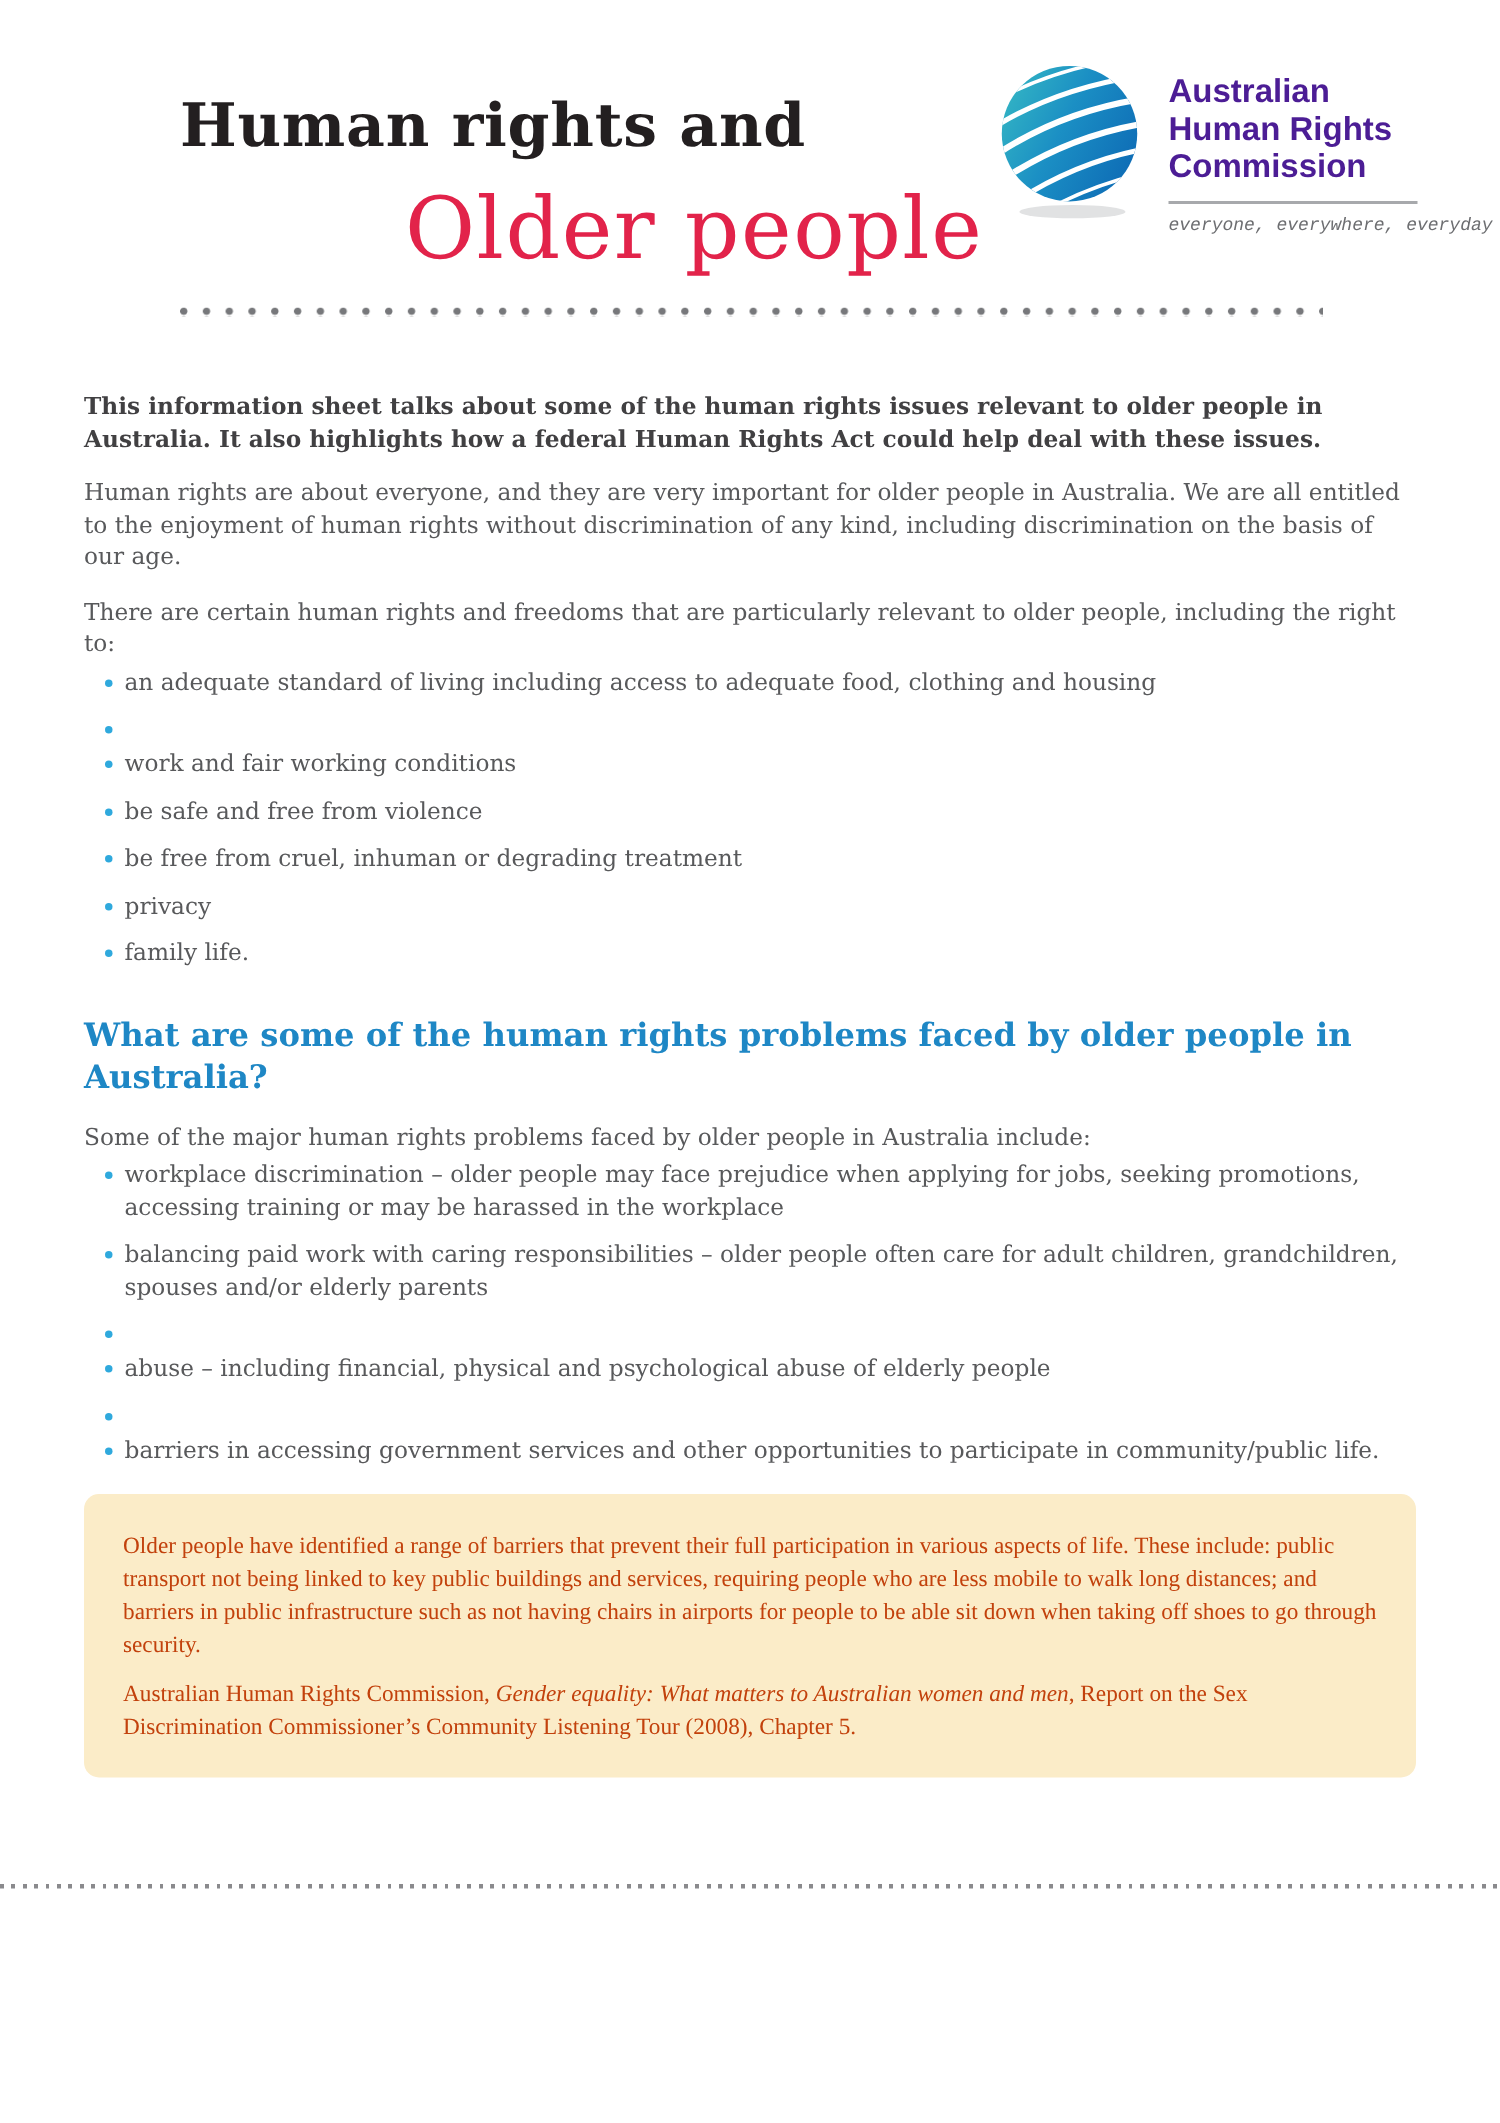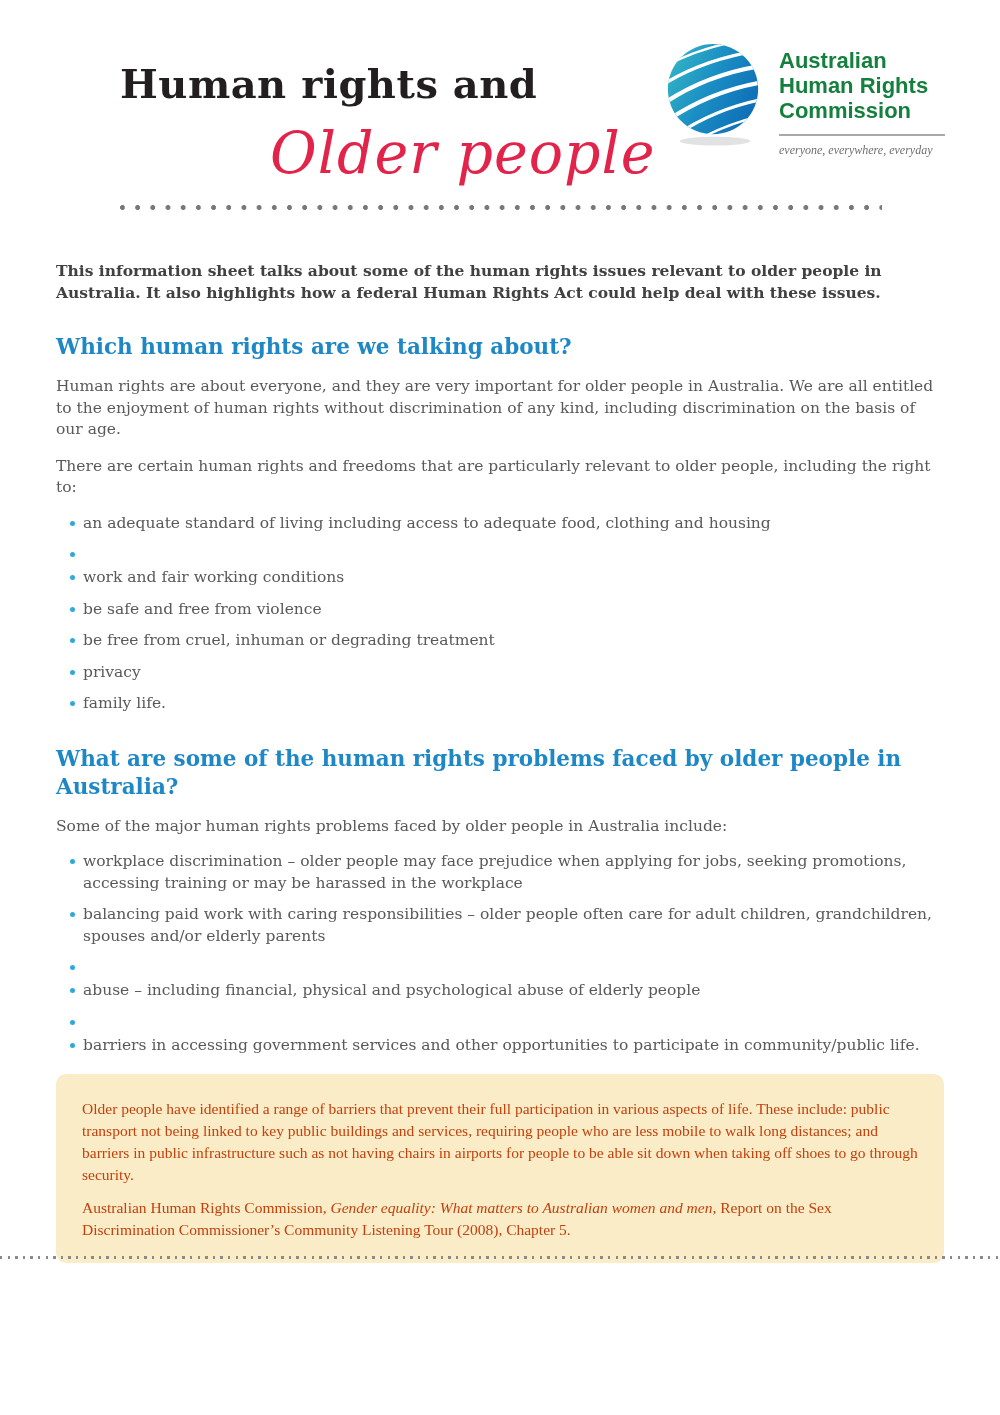--- a/index.html
+++ b/index.html
@@ -16,42 +16,42 @@
 
   
   .header { position: relative; height: 232px; }
   .title-black {
     position: absolute; left: 120px; top: 60px;
     margin: 0; font-size: 40px; font-weight: 700;
     color: #231f20; letter-spacing: 0.5px;
   }
   .title-red {
     position: absolute; left: 270px; top: 120px;
-    margin: 0; font-size: 57px; font-weight: 500; font-style: italic;
+    margin: 0; font-size: 57px; font-weight: 500; 
     color: #e2234a; letter-spacing: 1px;
   }
   .logo {
     position: absolute; left: 663px; top: 42px;
     display: flex; align-items: flex-start; gap: 16px;
   }
   .globe { display: block; }
   .globe svg { width: 100px; height: 106px; display: block; }
   .logo-text { padding-top: 6px; }
   .org-line {
     font-family: "Liberation Sans", sans-serif;
     font-weight: 700; font-size: 22px; line-height: 25px;
-    color: #15803d; white-space: nowrap;
+    color: #4c1d95; white-space: nowrap;
   }
   .logo-divider {
     width: 166px; height: 0;
     border-top: 2px solid #a7a9ac;
     margin: 11px 0 7px;
   }
   .tagline {
-    font-family: Liberation Serif, serif;
+    font-family: Liberation Mono, monospace;
     font-style: italic; font-size: 12px; color: #6d6e71;
     white-space: nowrap;
   }
   .dotted-divider {
     position: absolute; left: 120px; top: 205px;
     width: 762px; height: 6px;
     background-image: radial-gradient(circle at 2.5px 2.5px, #77787b 2.2px, transparent 2.7px);
     background-size: 15.2px 6px;
     background-repeat: repeat-x;
   }
@@ -68,21 +68,21 @@
     font-size: 21.5px; line-height: 28px; font-weight: 700;
     color: #1e87c5;
   }
   .body-para {
     margin: 15px 0 0;
     font-size: 15.5px; line-height: 21.5px;
     color: #58595b;
   }
   .bullet-list {
     list-style: none;
-    margin: 14px 0 0; padding: 0 0 0 14px;
+    margin: 4px 0 0; padding: 0 0 0 14px;
   }
   .bullet-item {
     display: flex; gap: 8px;
     margin: 0 0 10px;
     font-size: 15.5px; line-height: 21.5px;
     color: #58595b;
   }
   .bullet-dot {
     flex: 0 0 auto;
     width: 5px; height: 5px; border-radius: 50%;
@@ -154,21 +154,20 @@
       </div>
     </div>
 
     <div class="dotted-divider"></div>
   </header>
 
   <main class="content">
 
     <p class="intro">This information sheet talks about some of the human rights issues relevant to older people in Australia. It also highlights how a federal Human Rights Act could help deal with these issues.</p>
 
-    <h2 class="section-heading">Which human rights are we talking about?</h2>
     <p class="body-para">Human rights are about everyone, and they are very important for older people in Australia. We are all entitled to the enjoyment of human rights without discrimination of any kind, including discrimination on the basis of our age.</p>
     <p class="body-para">There are certain human rights and freedoms that are particularly relevant to older people, including the right to:</p>
 
     <ul class="bullet-list">
         <li class="bullet-item">
         <span class="bullet-dot"></span>
         <span>an adequate standard of living including access to adequate food, clothing and housing</span>
       </li>
         <li class="bullet-item">
         <span class="bullet-dot"></span>

